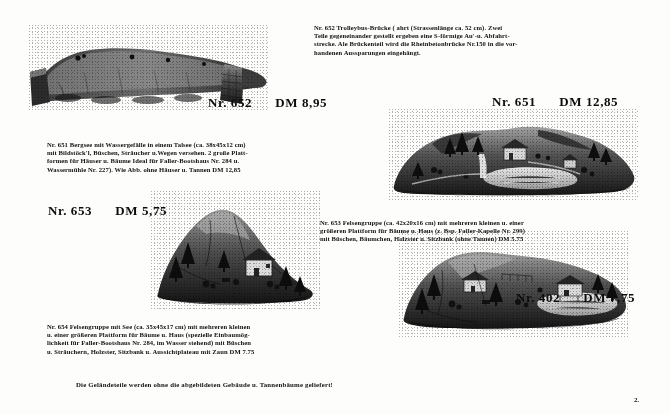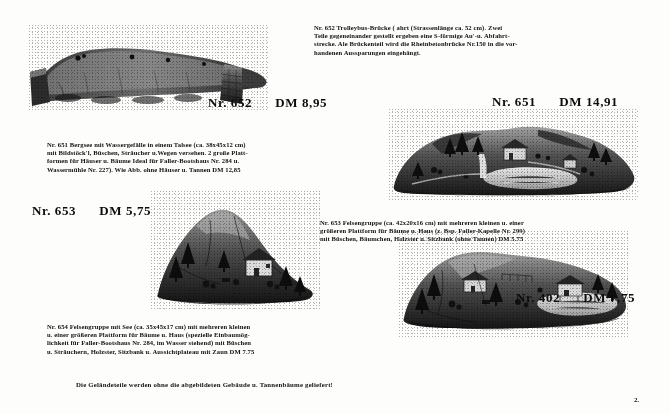--- a/index.html
+++ b/index.html
@@ -364,28 +364,28 @@
     <div class="grain"></div>
   </div>
 
   <div class="txt" style="left:314px; top:24px; width:332px;">Nr. 652 Trolleybus-Brücke (       ahrt (Strassenlänge ca. 52 cm). Zwei
 Teile gegeneinander gestellt ergeben eine S-förmige Au'-u. Abfahrt-
 strecke. Ale Brückenteil wird die Rheinbetonbrücke Nr.150 in die vor-
 handenen Aussparungen eingehängt.</div>
 
   <div class="caption" style="left:208px; top:95px;">Nr. 652      DM 8,95</div>
 
-  <div class="caption" style="left:492px; top:94px;">Nr. 651      DM 14,91</div>
+  <div class="caption" style="left:492px; top:94px;">Nr. 651      DM 12,85</div>
 
   <div class="txt" style="left:47px; top:141px; width:262px;">Nr. 651 Bergsee mit Wassergefälle in einem Talsee (ca. 38x45x12 cm)
 mit Bildstöck'l, Büschen, Sträucher u.Wegen versehen. 2 große Platt-
 formen für Häuser u. Bäume Ideal für Faller-Bootshaus Nr. 284 u.
 Wassermühle Nr. 227). Wie Abb. ohne Häuser u. Tannen DM 12,85</div>
 
-  <div class="caption" style="left:32px; top:203px;text-align:center;">Nr. 653      DM 5,75</div>
+  <div class="caption" style="left:48px; top:203px;text-align:center;">Nr. 653      DM 5,75</div>
 
   <div class="txt" style="left:320px; top:219px; width:300px;">Nr. 653 Felsengruppe (ca. 42x20x16 cm) mit mehreren kleinen u. einer
 größeren Plattform für Bäume u. Haus (z. Bsp. Faller-Kapelle Nr. 299)
 mit Büschen, Bäumchen, Holzster u. Sitzbank (ohne Tannen) DM 5.75</div>
 
   <div class="caption" style="left:516px; top:290px;">Nr. 402      DM 7,75</div>
 
   <div class="txt" style="left:47px; top:323px; width:280px;">Nr. 654 Felsengruppe mit See (ca. 35x45x17 cm) mit mehreren kleinen
 u. einer größeren Plattform für Bäume u. Haus (spezielle Einbaumög-
 lichkeit für Faller-Bootshaus Nr. 284, im Wasser stehend) mit Büschen

